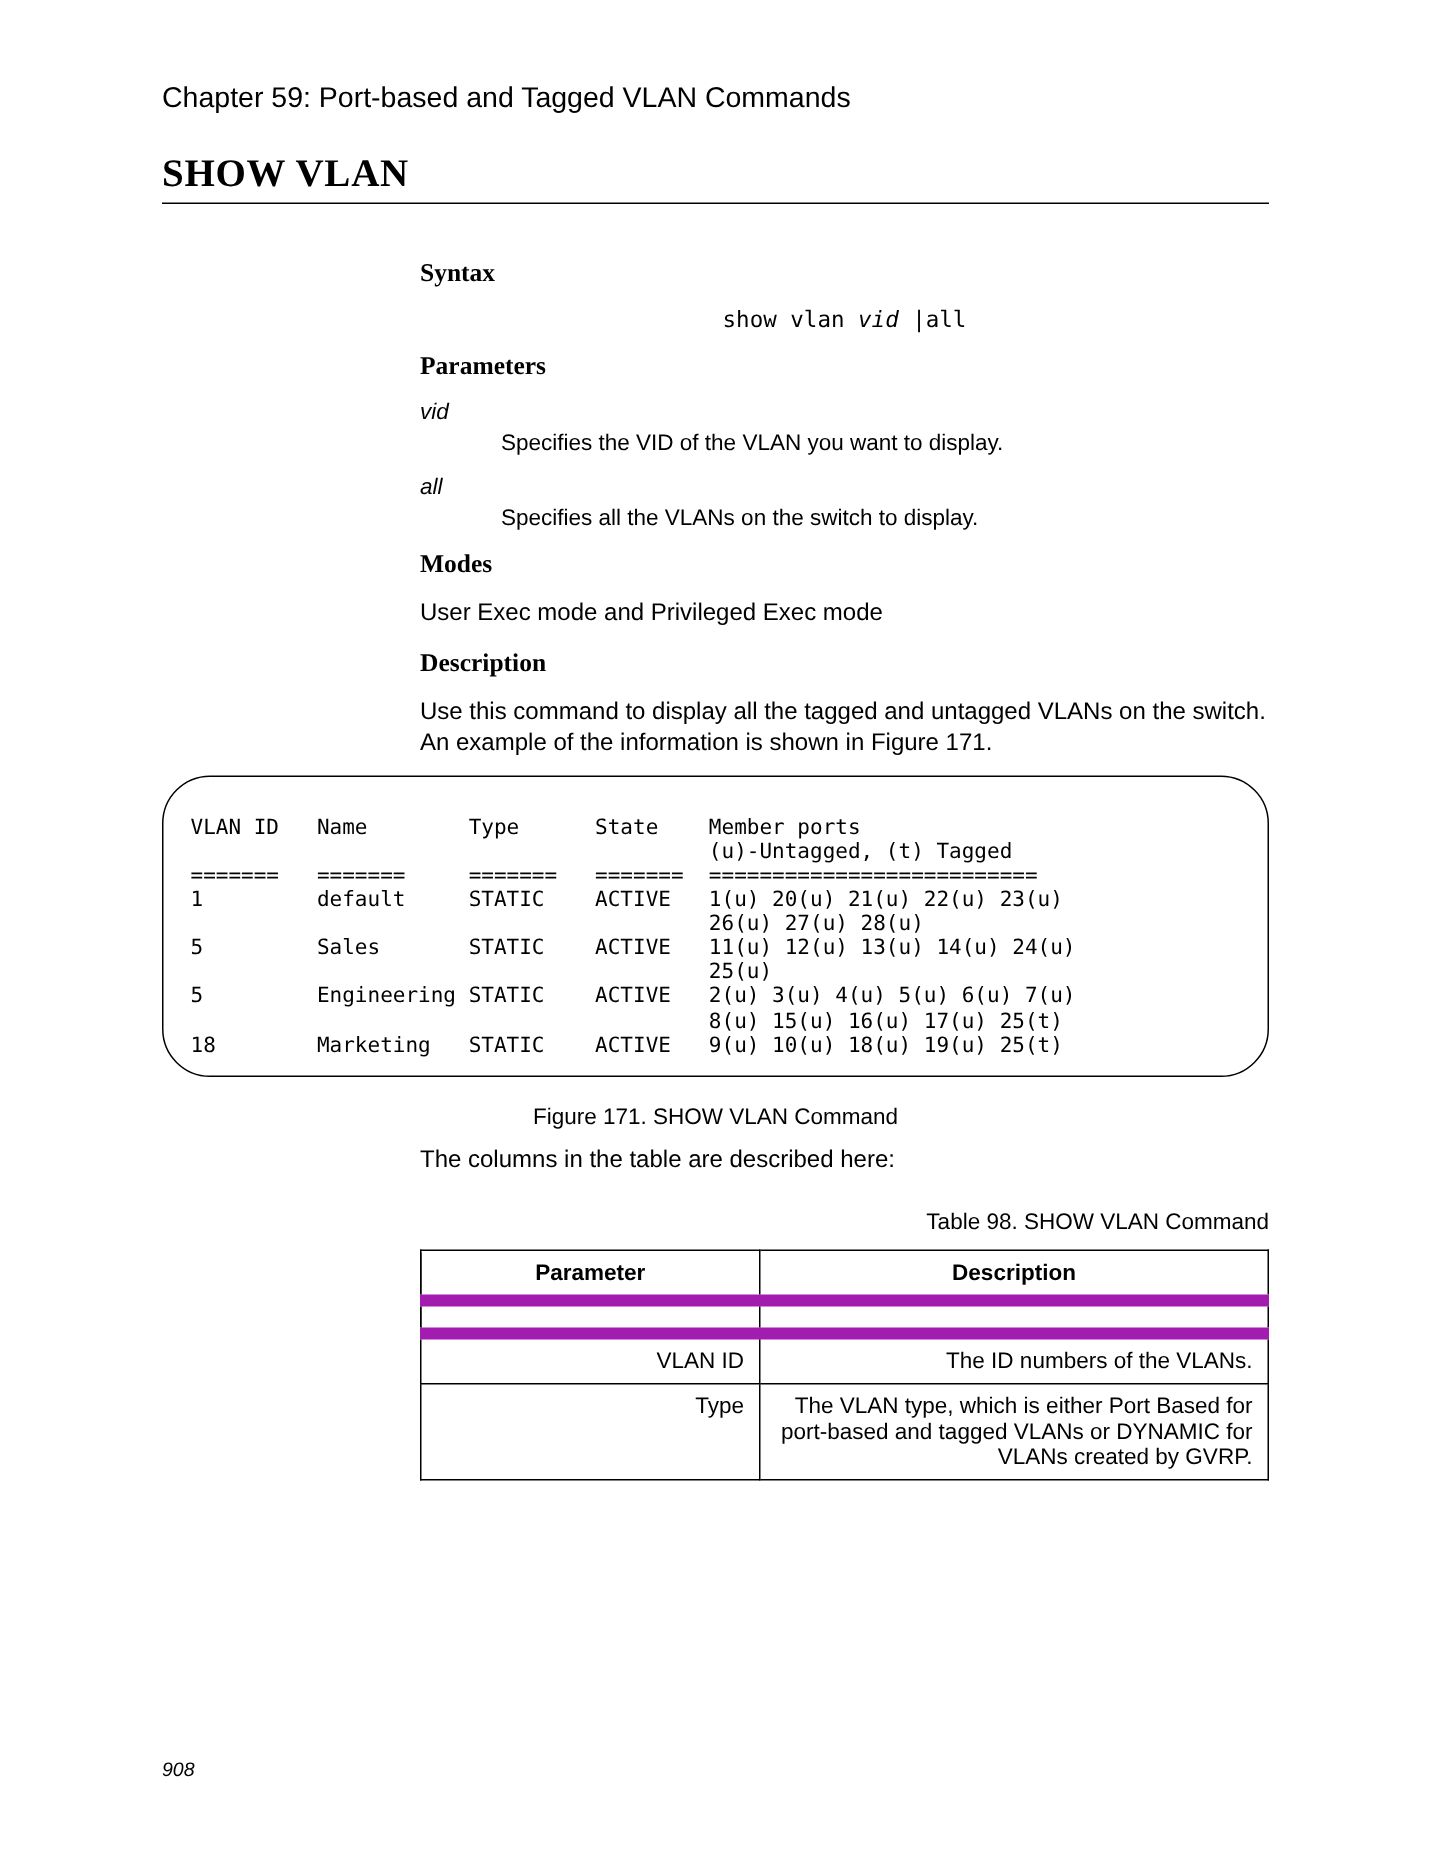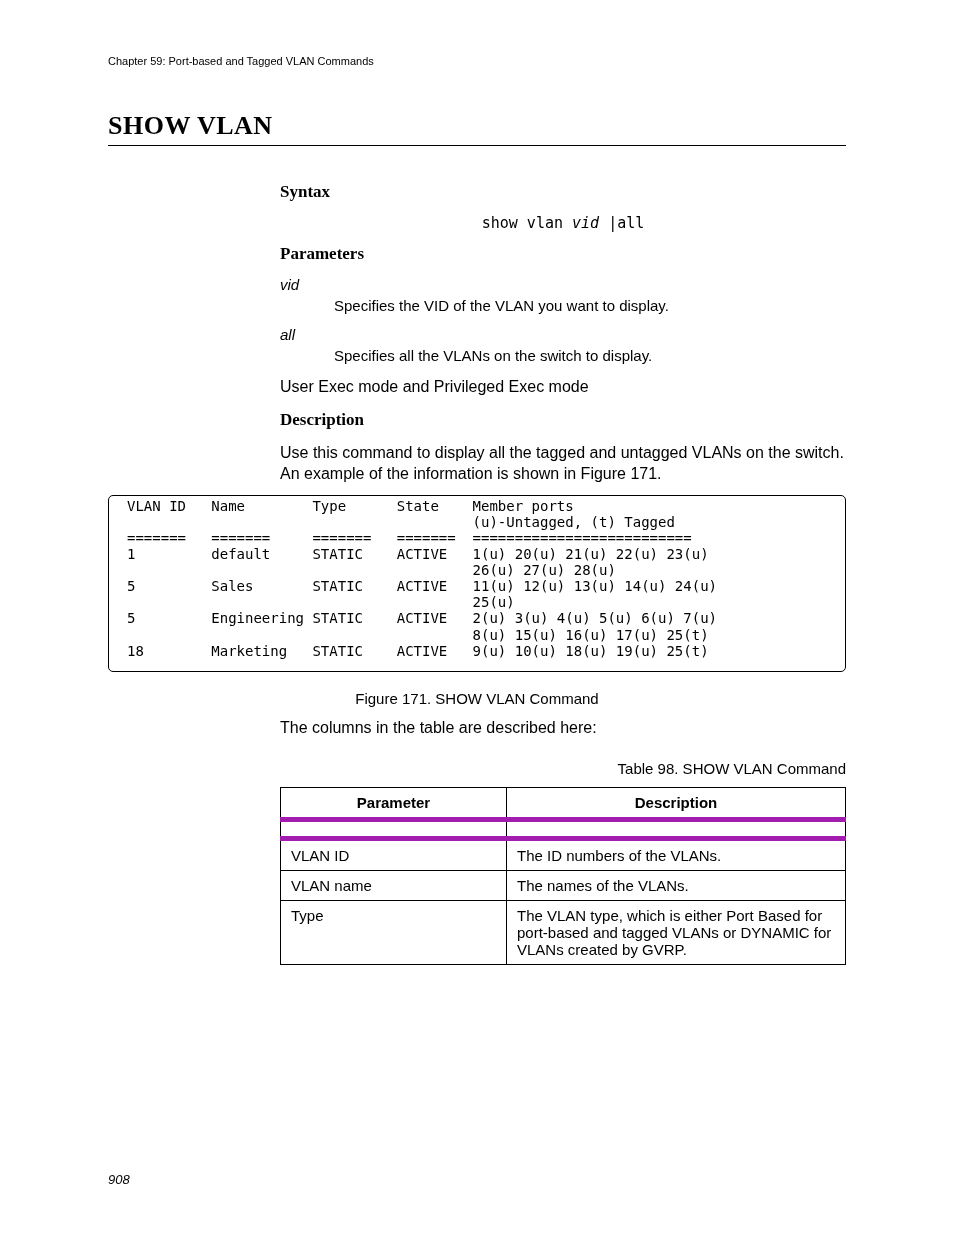--- a/index.html
+++ b/index.html
@@ -10,22 +10,22 @@
     color: #000;
   }
   .page {
     width: 954px;
     height: 1235px;
     box-sizing: border-box;
     padding: 55px 108px 40px 108px;
     position: relative;
   }
   .chapter-header {
-    font-size: 11px;
-    margin-bottom: 44px;
+    font-size: 19px;
+    margin-bottom: 24px;
   }
   .title {
     font-family: "Times New Roman", Times, serif;
     font-variant: small-caps;
     font-size: 26px;
     font-weight: bold;
     letter-spacing: 0.5px;
     margin-bottom: 4px;
   }
   .title-rule {
@@ -61,22 +61,22 @@
     margin: 0 0 12px 54px;
   }
   .body-text {
     font-size: 16px;
     line-height: 1.35;
     margin: 10px 0;
   }
   .codebox {
     margin-left: 0;
     border: 1px solid #000;
-    border-radius: 5px;
-    padding: 2px 18px 12px 18px;
+    border-radius: 32px;
+    padding: 26px 18px 12px 18px;
     font-family: "Lucida Console", Consolas, monospace;
     font-size: 14px;
     line-height: 1.15;
     white-space: pre;
     overflow: hidden;
   }
   .figcap {
     text-align: center;
     font-size: 15px;
     margin: 18px 0 4px 0;
@@ -87,28 +87,28 @@
     margin: 22px 0 10px 0;
   }
   table.desc {
     border-collapse: collapse;
     width: 100%;
     font-size: 15px;
   }
   table.desc th, table.desc td {
     border: 1px solid #000;
     padding: 6px 10px;
-    text-align: left;
+    text-align: right;
     vertical-align: top;
   }
   table.desc th {
     font-weight: bold;
     text-align: center;
   }
-  table.desc thead tr { border-bottom: 5px solid #a21caf; }
+  table.desc thead tr { border-bottom: 8px solid #a21caf; }
   table.desc thead th { border-bottom-width: 1px; }
   table.desc thead { box-shadow: 0 1px 0 #000; }
   .thead-row th { border-bottom: 1px solid #000; }
   .thead-sep td, .thead-sep th { padding:0; height:2px; border-left:1px solid #000; border-right:1px solid #000; border-top:none; border-bottom:1px solid #000;}
   .page-number {
     position: absolute;
     bottom: 48px;
     left: 108px;
     font-size: 13px;
     font-style: italic;
@@ -128,20 +128,21 @@
     <div class="syntax-line">
       <span>show vlan </span><span class="syntax-arg">vid</span><span> |all</span>
     </div>
 
     <div class="sec-head">Parameters</div>
     <div class="param-term">vid</div>
     <div class="param-def">Specifies the VID of the VLAN you want to display.</div>
     <div class="param-term">all</div>
     <div class="param-def">Specifies all the VLANs on the switch to display.</div>
 
+    <div class="sec-head">Modes</div>
     <div class="body-text">User Exec mode and Privileged Exec mode</div>
 
     <div class="sec-head">Description</div>
     <div class="body-text">Use this command to display all the tagged and untagged VLANs on the switch. An example of the information is shown in Figure 171.</div>
   </div>
 
   <div class="codebox">VLAN ID   Name        Type      State    Member ports
                                          (u)-Untagged, (t) Tagged
 =======   =======     =======   =======  ==========================
 1         default     STATIC    ACTIVE   1(u) 20(u) 21(u) 22(u) 23(u)
@@ -168,24 +169,20 @@
             <th></th>
             <th></th>
           </tr>
       </thead>
       <tbody>
         <tr>
           <td>VLAN ID</td>
           <td>The ID numbers of the VLANs.</td>
         </tr>
         <tr>
-          <td>VLAN name</td>
-          <td>The names of the VLANs.</td>
-        </tr>
-        <tr>
           <td>Type</td>
           <td>The VLAN type, which is either Port Based for port-based and tagged VLANs or DYNAMIC for VLANs created by GVRP.</td>
         </tr>
       </tbody>
     </table>
   </div>
 
   <div class="page-number">908</div>
 </div>
 

